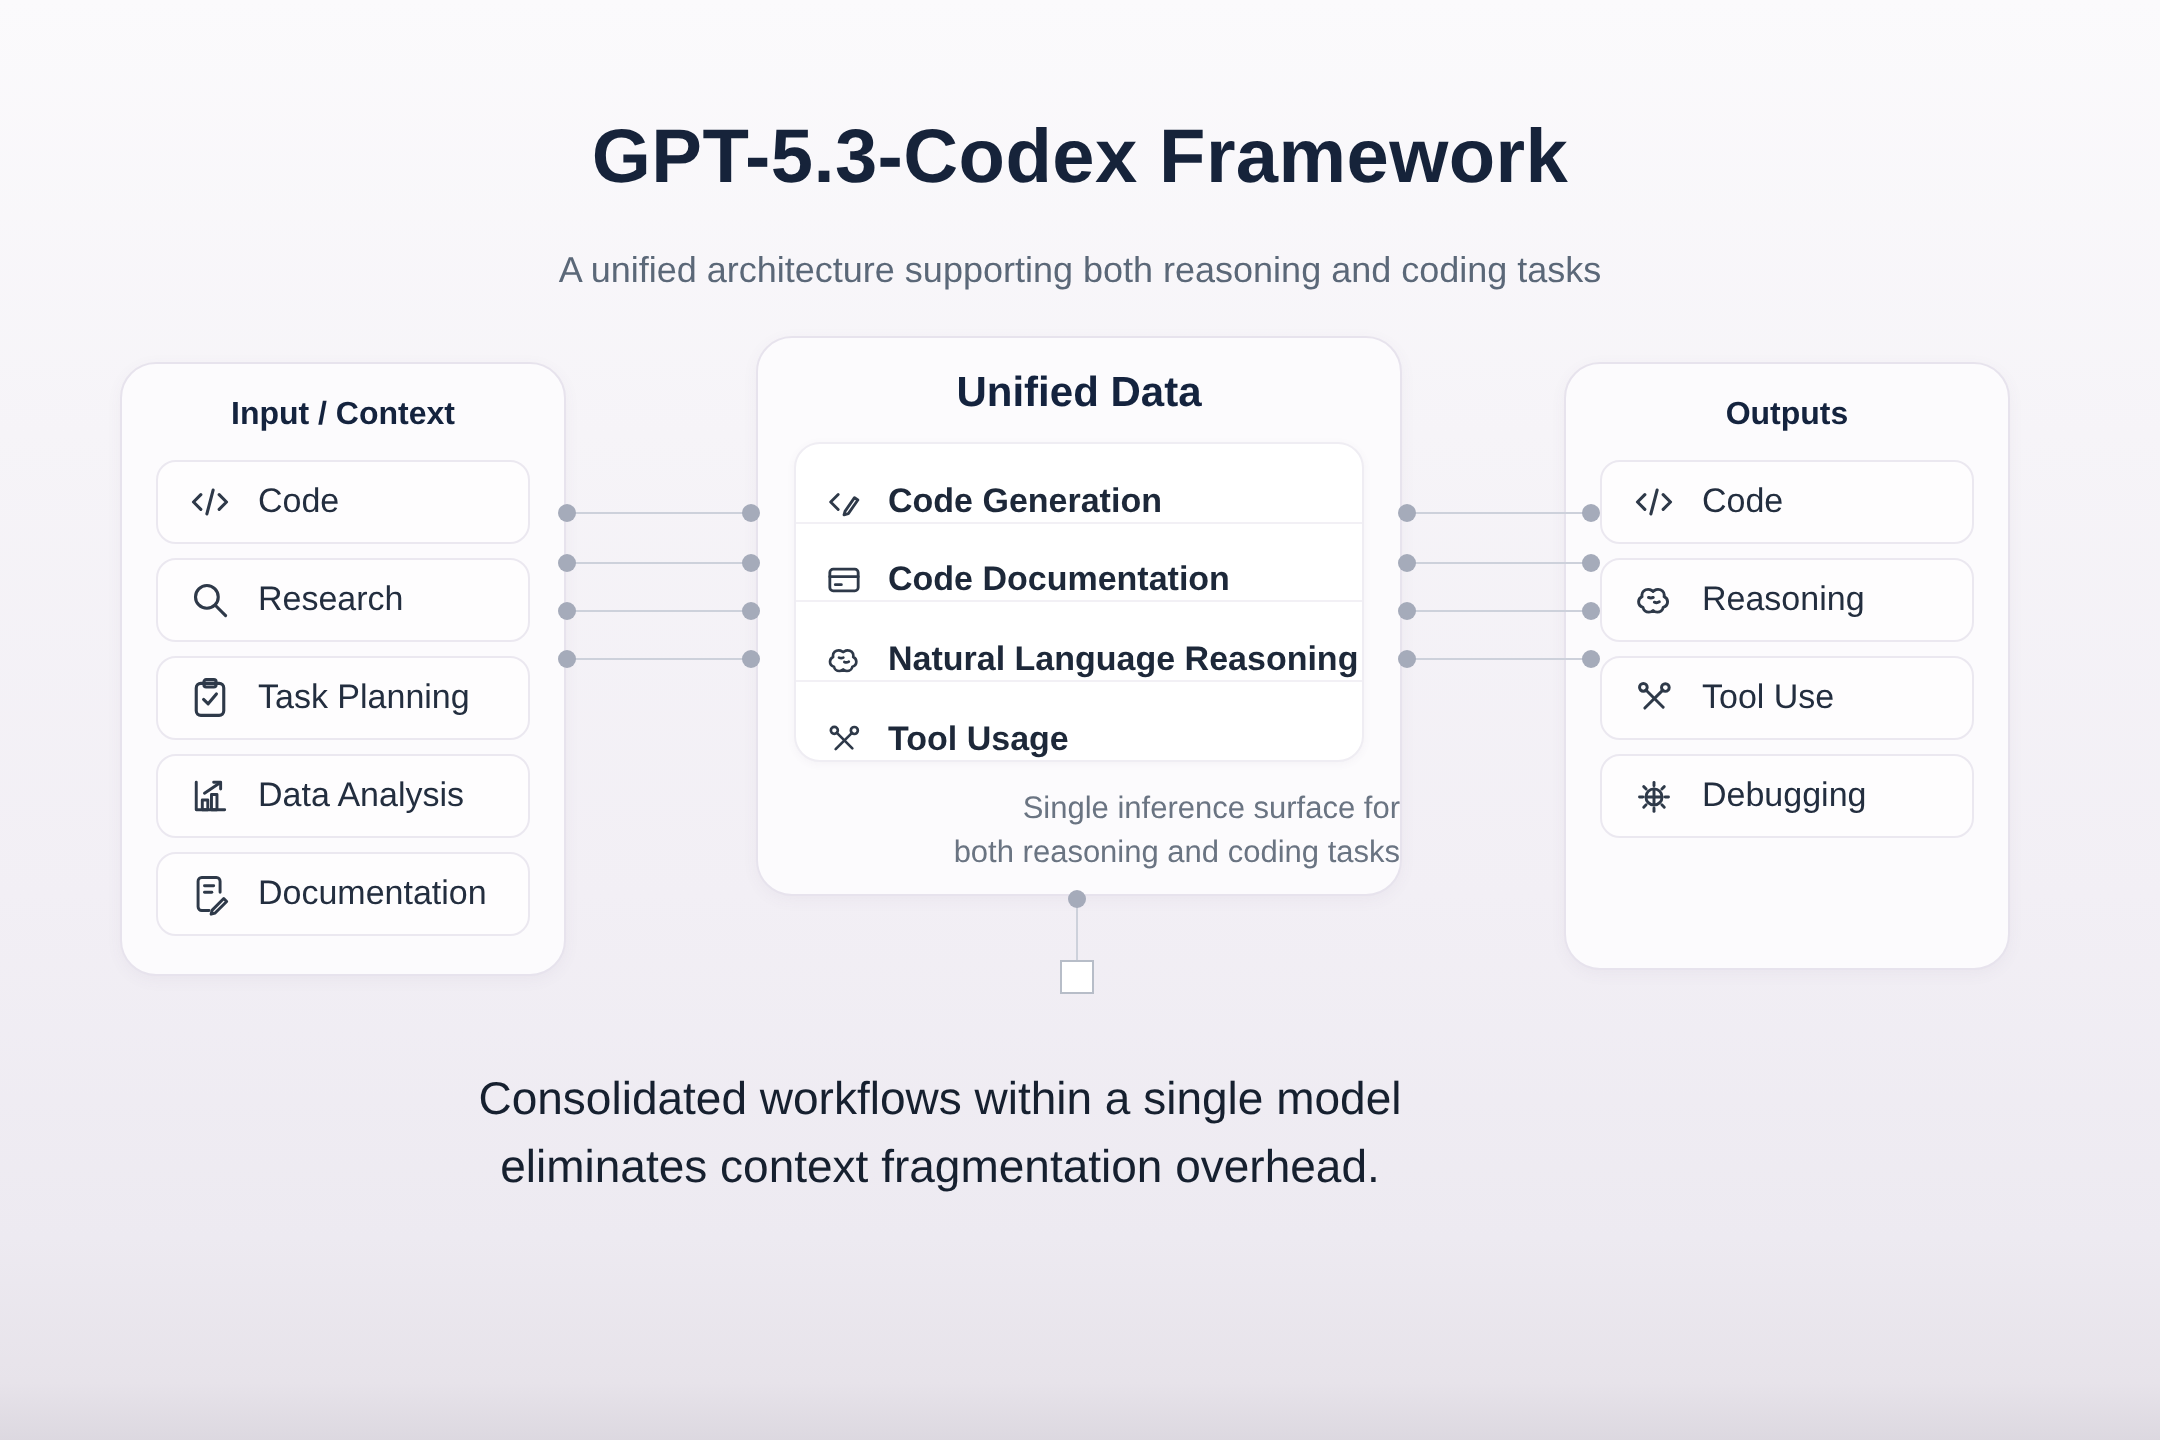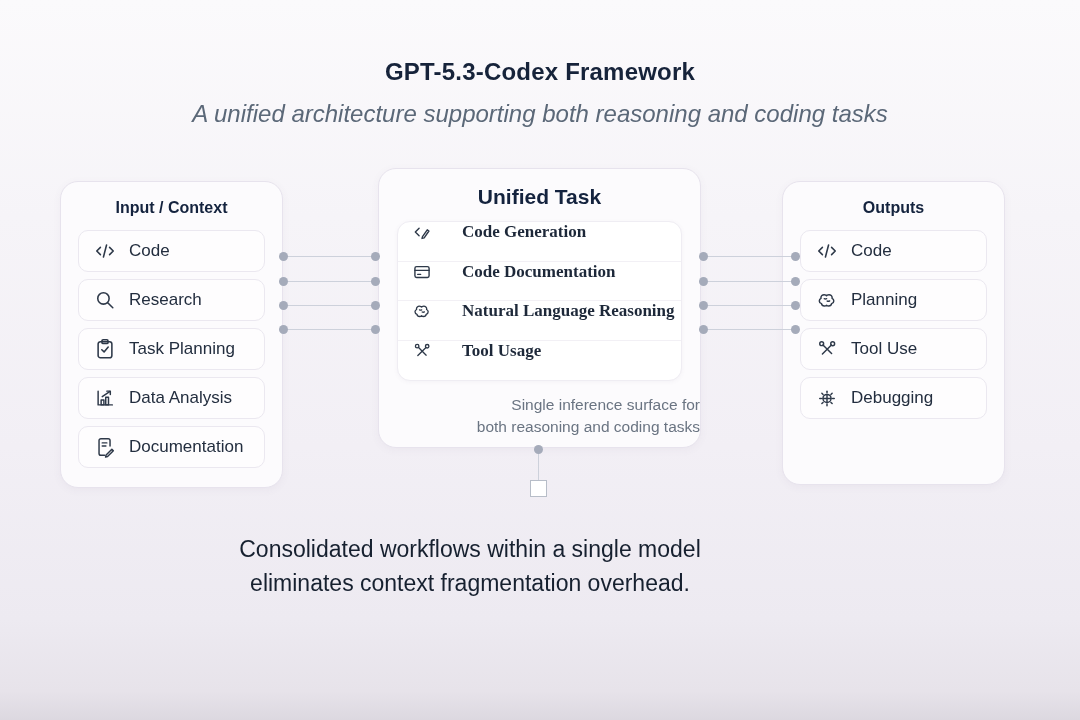--- a/index.html
+++ b/index.html
@@ -3,43 +3,43 @@
 <meta charset="utf-8">
 <style>
   html,body{margin:0;padding:0;background:#d9d5dd;}
   .stage{
     position:relative;width:1080px;height:720px;overflow:hidden;
     font-family:"Liberation Sans","DejaVu Sans",sans-serif;
     background:linear-gradient(180deg,#fbfafc 0%,#f6f4f8 30%,#f2eff5 62%,#edeaf1 86%,#e7e3ea 96%,#dcd8e0 100%);
   }
   
   .hdr{position:absolute;left:0;top:58px;width:1080px;text-align:center;}
-  .hdr h1{margin:0;font-size:24px;font-weight:700;color:#16233a;letter-spacing:.2px;}
-  .hdr .sub{margin-top:14px;font-size:24px;color:#5b6878;font-style:italic;}
+  .hdr h1{margin:0;font-size:38px;font-weight:700;color:#16233a;letter-spacing:.2px;}
+  .hdr .sub{margin-top:24px;font-size:18px;color:#5b6878;}
   
   .card{
     position:absolute;background:#fcfbfd;border:1.5px solid #e7e3ed;border-radius:18px;
     box-shadow:0 2px 8px rgba(90,80,120,.05);box-sizing:border-box;
   }
   .card-title{text-align:center;font-weight:700;color:#14233e;}
   .side-card .card-title{font-size:16px;margin:17px 0 13px;}
   .mid-card  .card-title{font-size:21px;margin:16px 0 12px;}
   
   .pill{
     display:flex;align-items:center;gap:13px;height:42px;margin:0 17px 7px;
     background:#fefdfe;border:1.5px solid #ebe8f0;border-radius:10px;
     padding:0 0 0 15px;box-sizing:border-box;
   }
   .pill .lbl{font-size:17px;color:#232e3f;}
   
   .inner{
     margin:0 18px;background:#ffffff;border:1.5px solid #efedf3;border-radius:13px;
     box-shadow:0 1px 4px rgba(90,80,120,.05);overflow:hidden;
   }
-  .m-row{display:flex;align-items:flex-start;gap:30px;height:39.5px;padding-left:14px;border-bottom:1px solid #f2f0f5;box-sizing:border-box;font-family:Liberation Serif, serif;}
+  .m-row{display:flex;align-items:flex-end;gap:12px;height:39.5px;padding-left:14px;border-bottom:1px solid #f2f0f5;box-sizing:border-box;}
   .m-row:last-child{border-bottom:none;}
   .m-row .lbl{font-size:17px;font-weight:700;color:#1d2839;}
   .mid-caption{margin-top:13px;text-align:right;font-size:15.5px;line-height:22px;color:#6a7482;}
   
   .ic{flex:0 0 auto;display:flex;align-items:center;justify-content:center;color:#2e3949;}
   .ic svg{display:block;}
   
   .h-conn{position:absolute;border-top:1.5px solid #cdd1db;}
   .dot{position:absolute;width:9px;height:9px;border-radius:50%;background:#a5abba;}
   .h-conn .dot{top:-5.5px;}
@@ -116,21 +116,21 @@
           <line x1="9" y1="7.5" x2="14" y2="7.5"></line>
             <line x1="9" y1="11" x2="13" y2="11"></line>
           <path d="M13.2 20.8l6.3-6.3 1.6 1.6-6.3 6.3-2.2.6.6-2.2z"></path>
         </svg>
       </span>
       <span class="lbl">Documentation</span>
     </div>
   </div>
 
   <div class="card mid-card" style="left:378px;top:168px;width:323px;height:280px;">
-    <div class="card-title">Unified Task</div>
+    <div class="card-title">Unified Data</div>
 
     <div class="inner">
       <div class="m-row">
         <span class="ic">
           <svg width="20" height="20" viewBox="0 0 24 24" fill="none" stroke="currentColor" stroke-width="1.7" stroke-linecap="round" stroke-linejoin="round">
             <polyline points="8.5 7.5 4 12 8.5 16.5"></polyline>
             <path d="M12.6 17.6l5.7-8.2 2 1.4-5.7 8.2-2.6.7.6-2.1z"></path>
           </svg>
         </span>
         <span class="lbl">Code Generation</span>
@@ -189,21 +189,21 @@
     </div>
 
     <div class="pill">
       <span class="ic">
         <svg width="22" height="22" viewBox="0 0 24 24" fill="none" stroke="currentColor" stroke-width="1.6" stroke-linecap="round" stroke-linejoin="round">
           <path d="M8.8 6.2c-1.9 0-3.4 1.4-3.4 3.1 0 .3 0 .6.1.9-1.1.5-1.9 1.6-1.9 2.8 0 1.4 1 2.6 2.4 3 .2 1.5 1.6 2.6 3.2 2.6.9 0 1.7-.3 2.3-.9.6.6 1.4.9 2.3.9 1.6 0 3-1.1 3.2-2.6 1.4-.4 2.4-1.6 2.4-3 0-1.2-.8-2.3-1.9-2.8.1-.3.1-.6.1-.9 0-1.7-1.5-3.1-3.4-3.1-.7 0-1.4.2-2 .6-.3.2-.5.3-.7.5-.2-.2-.4-.3-.7-.5-.6-.4-1.3-.6-2-.6z"></path>
           <path d="M9 10.6c.8.4 1.8.4 2.6 0"></path>
             <path d="M12.2 13.2c.9.4 1.9.3 2.7-.2"></path>
         </svg>
       </span>
-      <span class="lbl">Planning</span>
+      <span class="lbl">Reasoning</span>
     </div>
 
     <div class="pill">
       <span class="ic">
         <svg width="22" height="22" viewBox="0 0 24 24" fill="none" stroke="currentColor" stroke-width="1.6" stroke-linecap="round" stroke-linejoin="round">
           <line x1="7" y1="17.5" x2="16.8" y2="7.7"></line>
             <circle cx="18.2" cy="6.3" r="2.1"></circle>
           <line x1="7.6" y1="7.6" x2="17" y2="17"></line>
             <circle cx="6.2" cy="6.2" r="2.1"></circle>
         </svg>

